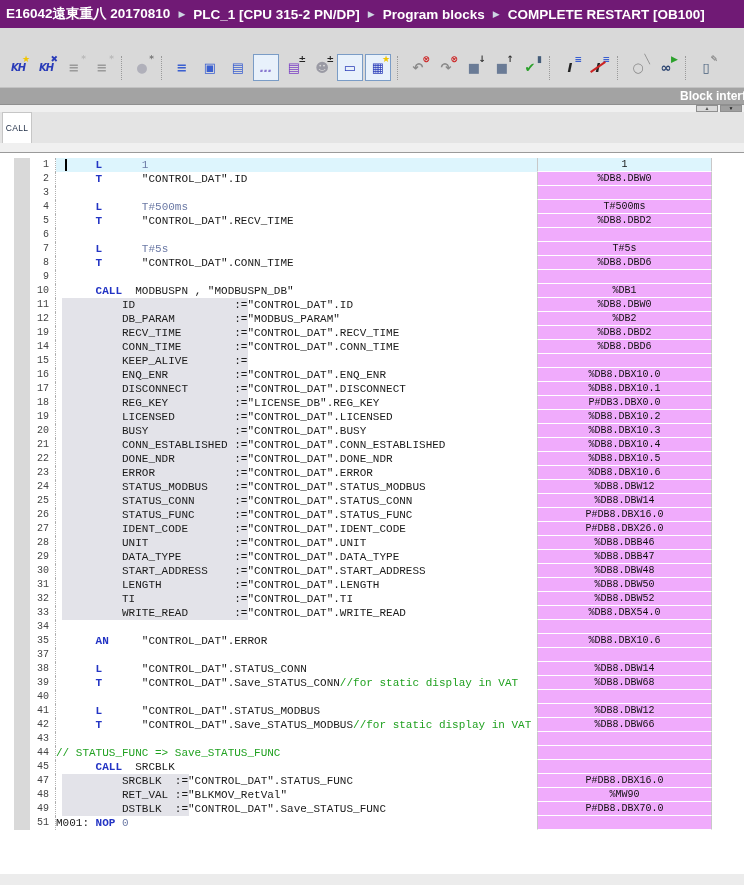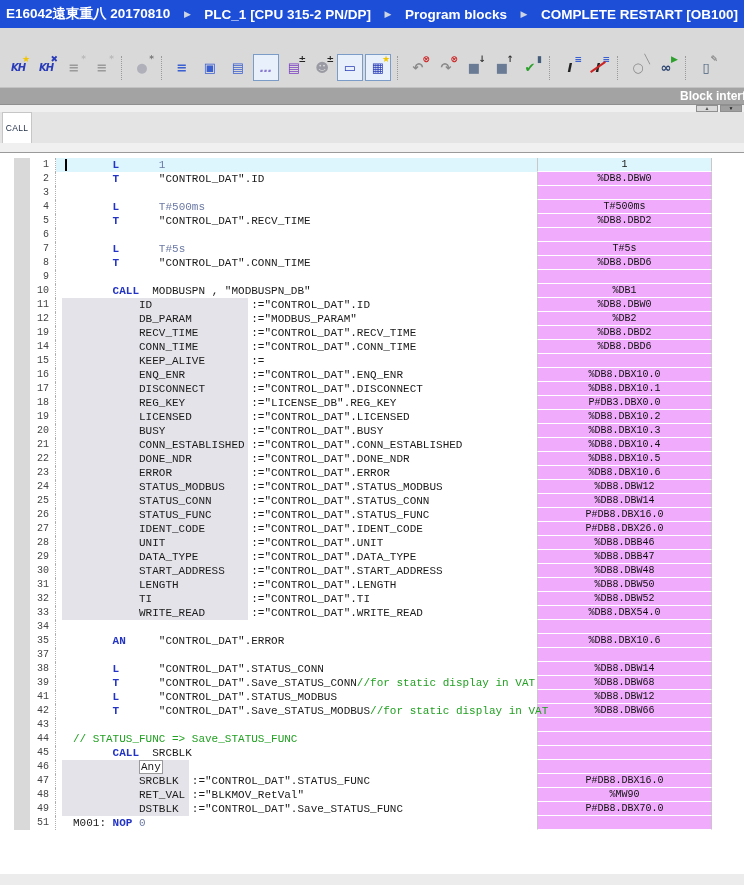--- a/index.html
+++ b/index.html
@@ -1,21 +1,21 @@
 <!DOCTYPE html>
 <html><head>
 <meta charset="utf-8">
 <style>
   html,body{margin:0;padding:0;}
   .screen{width:744px;height:885px;position:relative;background:#ececec;overflow:hidden;
           font-family:"Liberation Sans",sans-serif;}
 
   
-  .breadcrumb-bar{height:28px;background:#1d4ed8;display:flex;align-items:center;
-                  padding:0 6px;box-sizing:border-box;justify-content:space-between;}
+  .breadcrumb-bar{height:28px;background:#701a75;display:flex;align-items:center;
+                  padding:0 6px;box-sizing:border-box;}
   .crumb{color:#ffffff;font-size:13.5px;font-weight:bold;white-space:nowrap;}
   .crumb-sep{color:#cdd5e2;font-size:9px;margin:0 8px;}
 
   
   .toolbar-band{height:60px;background:#d9d9d9;border-bottom:1px solid #c2c2c2;
                 box-sizing:border-box;display:flex;align-items:flex-end;padding:0 4px 6px 4px;}
   .toolbar{display:flex;align-items:center;font-style:italic;}
   .tbtn{width:24px;height:25px;position:relative;margin:0 1px;border:1px solid transparent;
         display:flex;align-items:center;justify-content:center;cursor:default;
         font-family:"DejaVu Sans",sans-serif;}
@@ -52,21 +52,21 @@
   .editor{height:722px;background:#ffffff;border-top:1px solid #9a9a9a;
           box-sizing:border-box;padding-top:5px;overflow:hidden;
           font-family:"Liberation Mono","DejaVu Sans Mono",monospace;}
   .row{display:flex;height:14px;line-height:14px;}
   .m{width:14px;background:#ffffff;}
   .strip{width:16px;background:#d9d9d9;}
   .ln{width:26px;text-align:right;padding-right:6px;box-sizing:border-box;
       font-size:10px;color:#444;border-right:1px dotted #b0b0b0;}
   .code{width:481px;position:relative;font-size:11px;white-space:pre;color:#1a1a1a;}
   .row.hl .code{background:#ddf5fd;}
-  .codetext{position:relative;z-index:2;padding-left:17px;}
+  .codetext{position:relative;z-index:2;}
   .pblock{position:absolute;left:6px;top:0;bottom:0;width:186px;background:#e3e3e9;z-index:1;}
   .pblock.small{width:127px;}
   .cursor{position:absolute;left:9px;top:1px;width:1.5px;height:12px;background:#000;z-index:3;}
   .addr{width:175px;background:#f0abfc;border-bottom:1px solid #ffffff;
         border-left:1px solid #c8c8c8;border-right:1px solid #c8c8c8;
         text-align:center;font-size:10px;color:#111;box-sizing:border-box;white-space:pre;}
   .row.hl .addr{background:#ddf5fd;}
   .tok-k{color:#2334c4;font-weight:bold;}
   .tok-l{color:#6b79a5;}
   .tok-c{color:#21a121;}
@@ -465,20 +465,27 @@
         <div class="row">
           <div class="m"></div>
           <div class="strip"></div>
           <div class="ln">39</div>
           <div class="code"><span class="codetext"><span class="tok-t">      </span><span class="tok-k">T</span><span class="tok-t">      "CONTROL_DAT".Save_STATUS_CONN</span><span class="tok-c">//for static display in VAT</span></span></div>
           <div class="addr">%DB8.DBW68</div>
         </div>
         <div class="row">
           <div class="m"></div>
           <div class="strip"></div>
+          <div class="ln">40</div>
+          <div class="code"><span class="codetext"></span></div>
+          <div class="addr"> </div>
+        </div>
+        <div class="row">
+          <div class="m"></div>
+          <div class="strip"></div>
           <div class="ln">41</div>
           <div class="code"><span class="codetext"><span class="tok-t">      </span><span class="tok-k">L</span><span class="tok-t">      "CONTROL_DAT".STATUS_MODBUS</span></span></div>
           <div class="addr">%DB8.DBW12</div>
         </div>
         <div class="row">
           <div class="m"></div>
           <div class="strip"></div>
           <div class="ln">42</div>
           <div class="code"><span class="codetext"><span class="tok-t">      </span><span class="tok-k">T</span><span class="tok-t">      "CONTROL_DAT".Save_STATUS_MODBUS</span><span class="tok-c">//for static display in VAT</span></span></div>
           <div class="addr">%DB8.DBW66</div>
@@ -500,27 +507,20 @@
         <div class="row">
           <div class="m"></div>
           <div class="strip"></div>
           <div class="ln">45</div>
           <div class="code"><span class="codetext"><span class="tok-t">      </span><span class="tok-k">CALL</span><span class="tok-t">  SRCBLK</span></span></div>
           <div class="addr"> </div>
         </div>
         <div class="row">
           <div class="m"></div>
           <div class="strip"></div>
-          <div class="ln">46</div>
-          <div class="code"><div class="pblock small"></div><span class="codetext"><span class="tok-t">          </span><span class="tok-a">Any</span></span></div>
-          <div class="addr"> </div>
-        </div>
-        <div class="row">
-          <div class="m"></div>
-          <div class="strip"></div>
           <div class="ln">47</div>
           <div class="code"><div class="pblock small"></div><span class="codetext"><span class="tok-t">          SRCBLK  :="CONTROL_DAT".STATUS_FUNC</span></span></div>
           <div class="addr">P#DB8.DBX16.0</div>
         </div>
         <div class="row">
           <div class="m"></div>
           <div class="strip"></div>
           <div class="ln">48</div>
           <div class="code"><div class="pblock small"></div><span class="codetext"><span class="tok-t">          RET_VAL :="BLKMOV_RetVal"</span></span></div>
           <div class="addr">%MW90</div>

